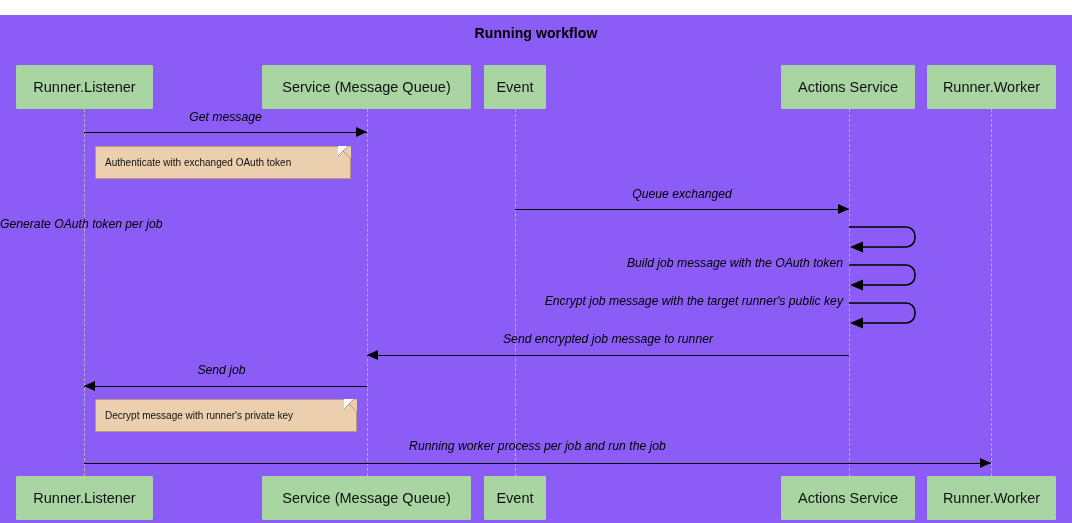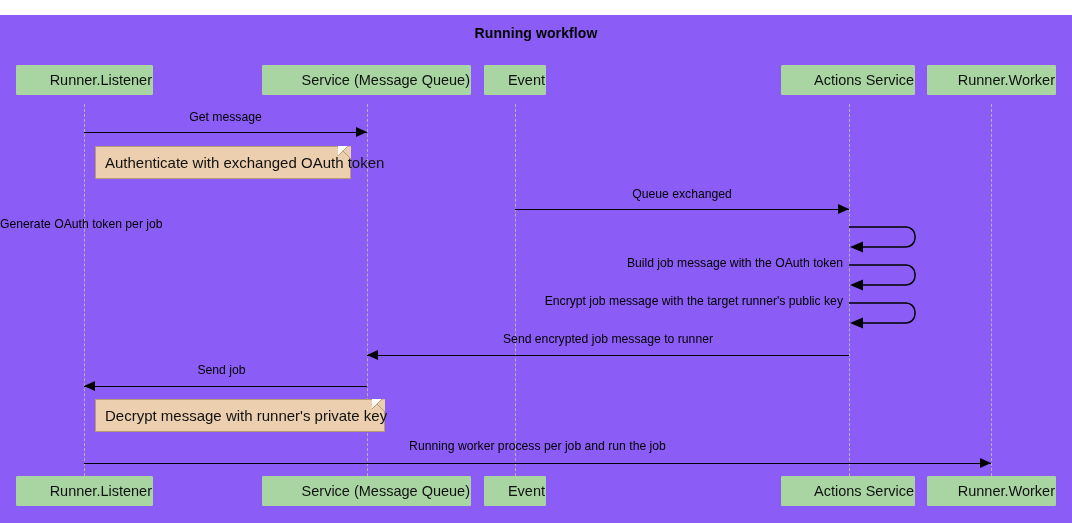--- a/index.html
+++ b/index.html
@@ -33,42 +33,43 @@
     letter-spacing: 0.1px;
   }
   .participant-box {
     position: absolute;
     box-sizing: border-box;
     background: #a8d5a2;
     border: 1px solid #a8d5a2;
     border-radius: 1px;
     display: flex;
     align-items: center;
-    justify-content: flex-end;
+    justify-content: center;
     color: #111111;
     font-size: 14.5px;
     white-space: nowrap;
-    height: 30px;
+    height: 44px;
   }
   .lifeline {
     position: absolute;
     width: 0;
     border-left: 1px dashed #b4b4b4;
   }
   .msg-line {
     position: absolute;
     height: 0;
     border-top: 1.4px solid #000000;
   }
   .msg-label {
     position: absolute;
     font-size: 12.2px;
     color: #000000;
     white-space: nowrap;
     text-align: center;
+    font-style: italic;
   }
   .arrow-head {
     position: absolute;
     width: 0;
     height: 0;
   }
   .arrow-right {
     border-top: 5.5px solid transparent;
     border-bottom: 5.5px solid transparent;
     border-left: 11px solid #000000;
@@ -77,21 +78,21 @@
     border-top: 5.5px solid transparent;
     border-bottom: 5.5px solid transparent;
     border-right: 11px solid #000000;
   }
   .note-box {
     position: absolute;
     box-sizing: border-box;
     background: #eccfae;
     border: 1px solid #b99a73;
     color: #111111;
-    font-size: 15px;
+    font-size: 10px;
     display: flex;
     align-items: center;
     padding-left: 9px;
     white-space: nowrap;
     height: 33px;
   }
   .note-fold-edge {
     position: absolute;
     top: -1px;
     right: -1px;
@@ -167,21 +168,21 @@
             <path d="M0,0 L13,0 L13,13 Z" fill="#eccfae"></path>
             <path d="M0,0 L13,13" stroke="#b99a73" stroke-width="1" fill="none"></path>
             <path d="M0,0 L13,0 L0,0 Z" fill="none"></path>
             <path d="M0,0 L13,0" stroke="#b99a73" stroke-width="1"></path>
             <path d="M0,0 L0,0" stroke="#b99a73"></path>
             <path d="M-1,-1 L11,-1 L-1,11 Z" fill="#ffffff"></path>
             <path d="M11,-1 L-1,11" stroke="#b99a73" stroke-width="1" fill="none"></path>
           </svg>
         </span>
       </div>
-      <div class="note-box" style="left: 95px; top: 384px; width: 290px;">
+      <div class="note-box" style="left: 95px; top: 384px; width: 262px;">
         <span>Decrypt message with runner's private key</span>
         <span class="note-fold-edge">
           <svg width="13" height="13" viewBox="0 0 13 13">
             <path d="M0,0 L13,0 L13,13 Z" fill="#eccfae"></path>
             <path d="M0,0 L13,13" stroke="#b99a73" stroke-width="1" fill="none"></path>
             <path d="M0,0 L13,0 L0,0 Z" fill="none"></path>
             <path d="M0,0 L13,0" stroke="#b99a73" stroke-width="1"></path>
             <path d="M0,0 L0,0" stroke="#b99a73"></path>
             <path d="M-1,-1 L11,-1 L-1,11 Z" fill="#ffffff"></path>
             <path d="M11,-1 L-1,11" stroke="#b99a73" stroke-width="1" fill="none"></path>

